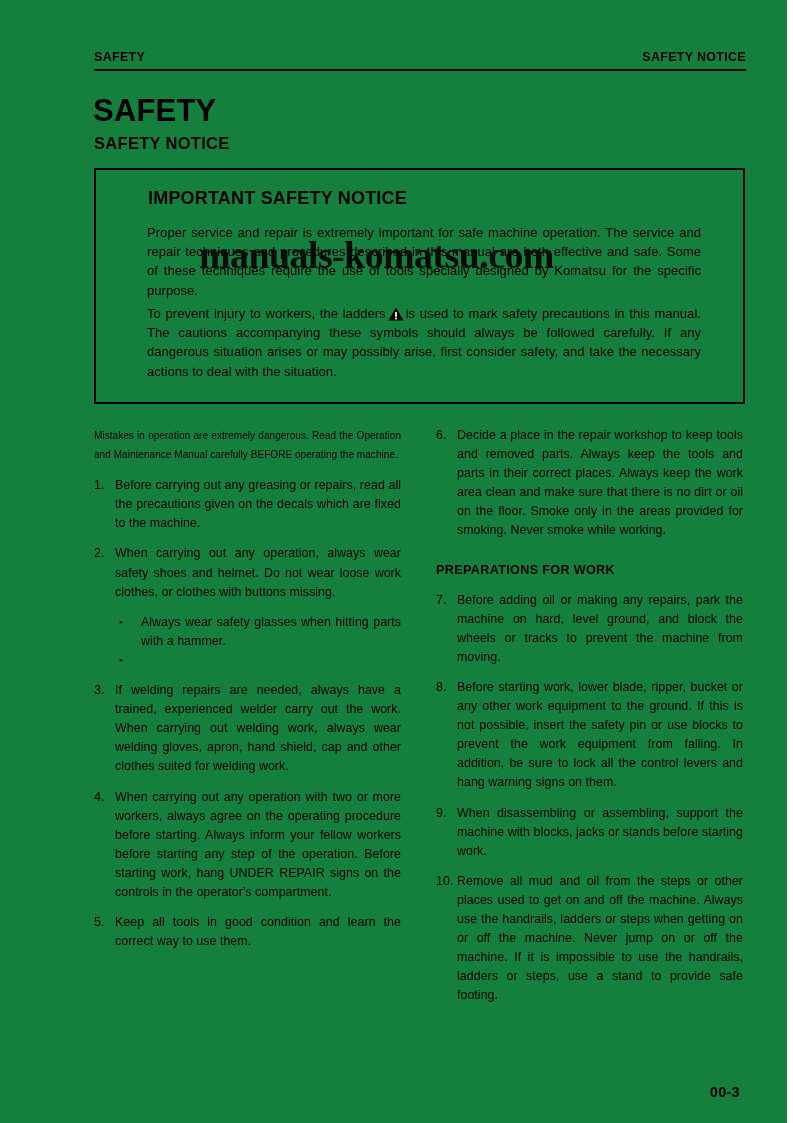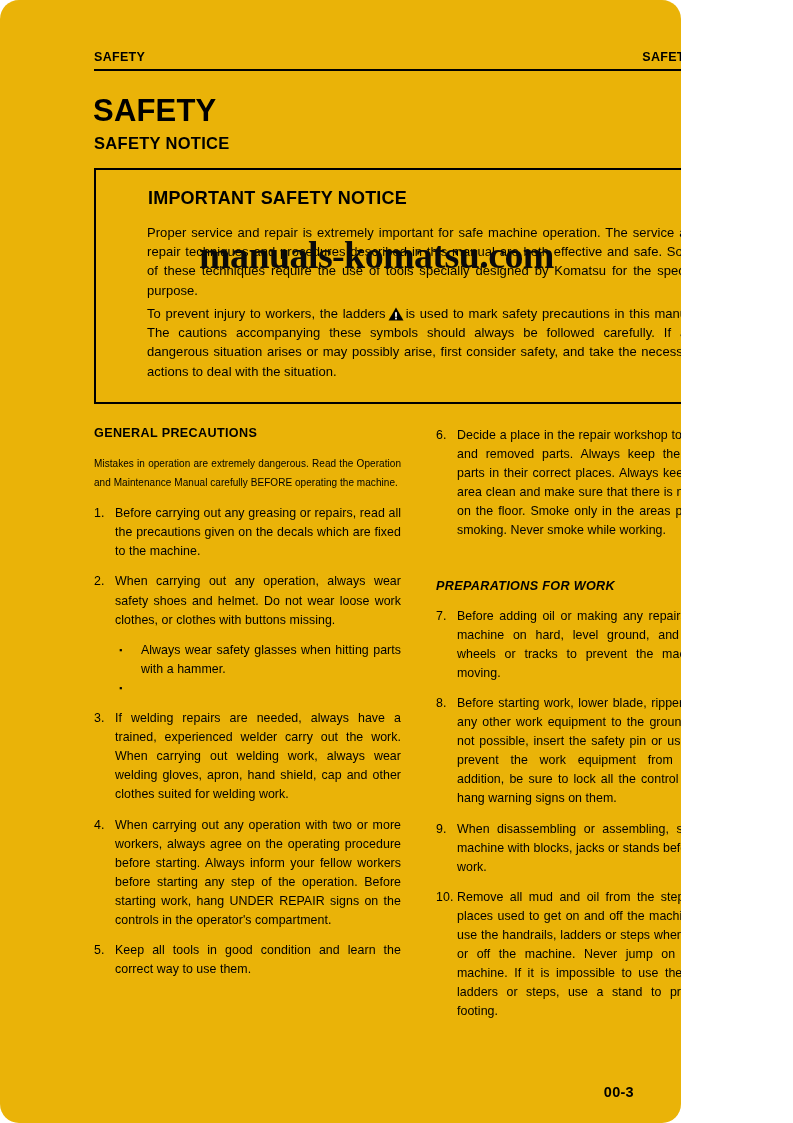--- a/index.html
+++ b/index.html
@@ -6,25 +6,24 @@
     margin: 0;
     padding: 0;
     background: #ffffff;
   }
   body {
     font-family: "Liberation Sans", sans-serif;
     color: #000000;
   }
   .page {
     position: relative;
-    width: 681px;
+    width: 787px;
     height: 1123px;
-    background: #eab308;
+    background: #15803d;
     overflow: hidden;
-    border-radius: 19px;
   }
 
   
   .run-head {
     position: absolute;
     left: 94px;
     top: 50px;
     width: 652px;
     display: flex;
     justify-content: space-between;
@@ -124,21 +123,21 @@
   }
   .col-left  { left: 94px; }
   .col-right { left: 436px; }
 
   .sect-head {
     font-size: 12.6px;
     font-weight: bold;
     letter-spacing: 0.35px;
     margin: 0 0 14px 0;
   }
-  .sect-head.spaced { margin-top: 38px; font-style: italic; }
+  .sect-head.spaced { margin-top: 22px; }
 
   .para {
     font-size: 10px;
     line-height: 19.1px;
     text-align: justify;
     margin: 0 0 12px 0;
     letter-spacing: 0.05px;
   }
 
   .num-item {
@@ -217,21 +216,20 @@
     <div class="notice-p notice-p2"><span>To prevent injury to workers, the ladders</span><span class="warn-tri"><svg width="16" height="14" viewBox="0 0 16 14">
             <polygon points="8,0.5 15.5,13.5 0.5,13.5" fill="#000"></polygon>
             <rect x="7.1" y="5.2" width="1.8" height="4.6" fill="#fff"></rect>
             <rect x="7.1" y="10.6" width="1.8" height="1.8" fill="#fff"></rect>
           </svg></span><span>is used to mark safety precautions in this manual. The cautions accompanying these symbols should always be followed carefully. If any dangerous situation arises or may possibly arise, first consider safety, and take the necessary actions to deal with the situation.</span></div>
   </div>
 
   <div class="watermark">manuals-komatsu.com</div>
 
   <div class="col col-left">
-    <div class="sect-head">GENERAL PRECAUTIONS</div>
     <p class="para">Mistakes in operation are extremely dangerous. Read the Operation and Maintenance Manual carefully BEFORE operating the machine.</p>
 
     <div class="num-item">
       <span class="num">1.</span>
       <span class="txt">Before carrying out any greasing or repairs, read all the precautions given on the decals which are fixed to the machine.</span>
     </div>
 
     <div class="num-item">
       <span class="num">2.</span>
       <span class="txt">When carrying out any operation, always wear safety shoes and helmet. Do not wear loose work clothes, or clothes with buttons missing.</span>

